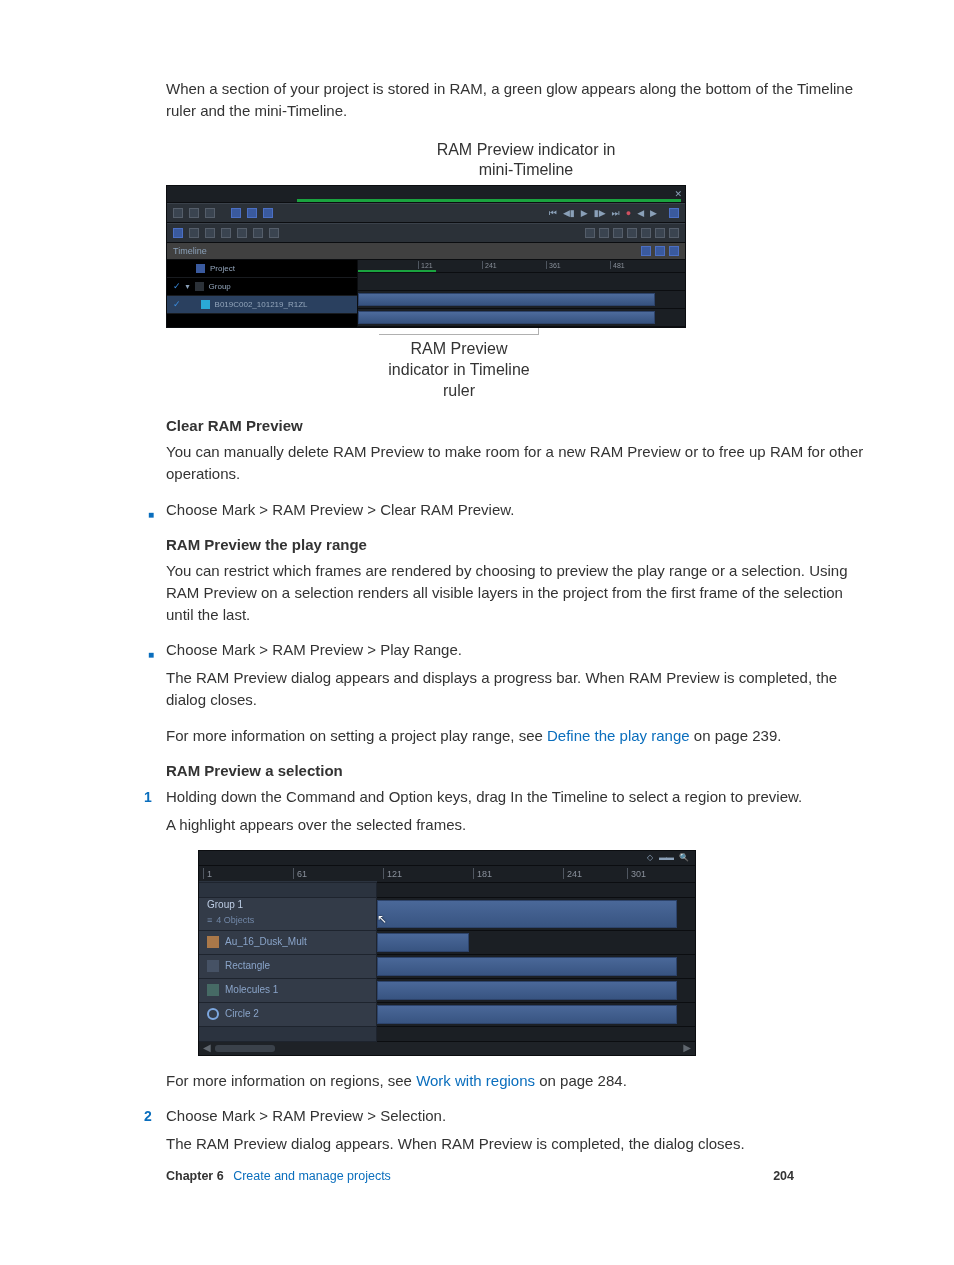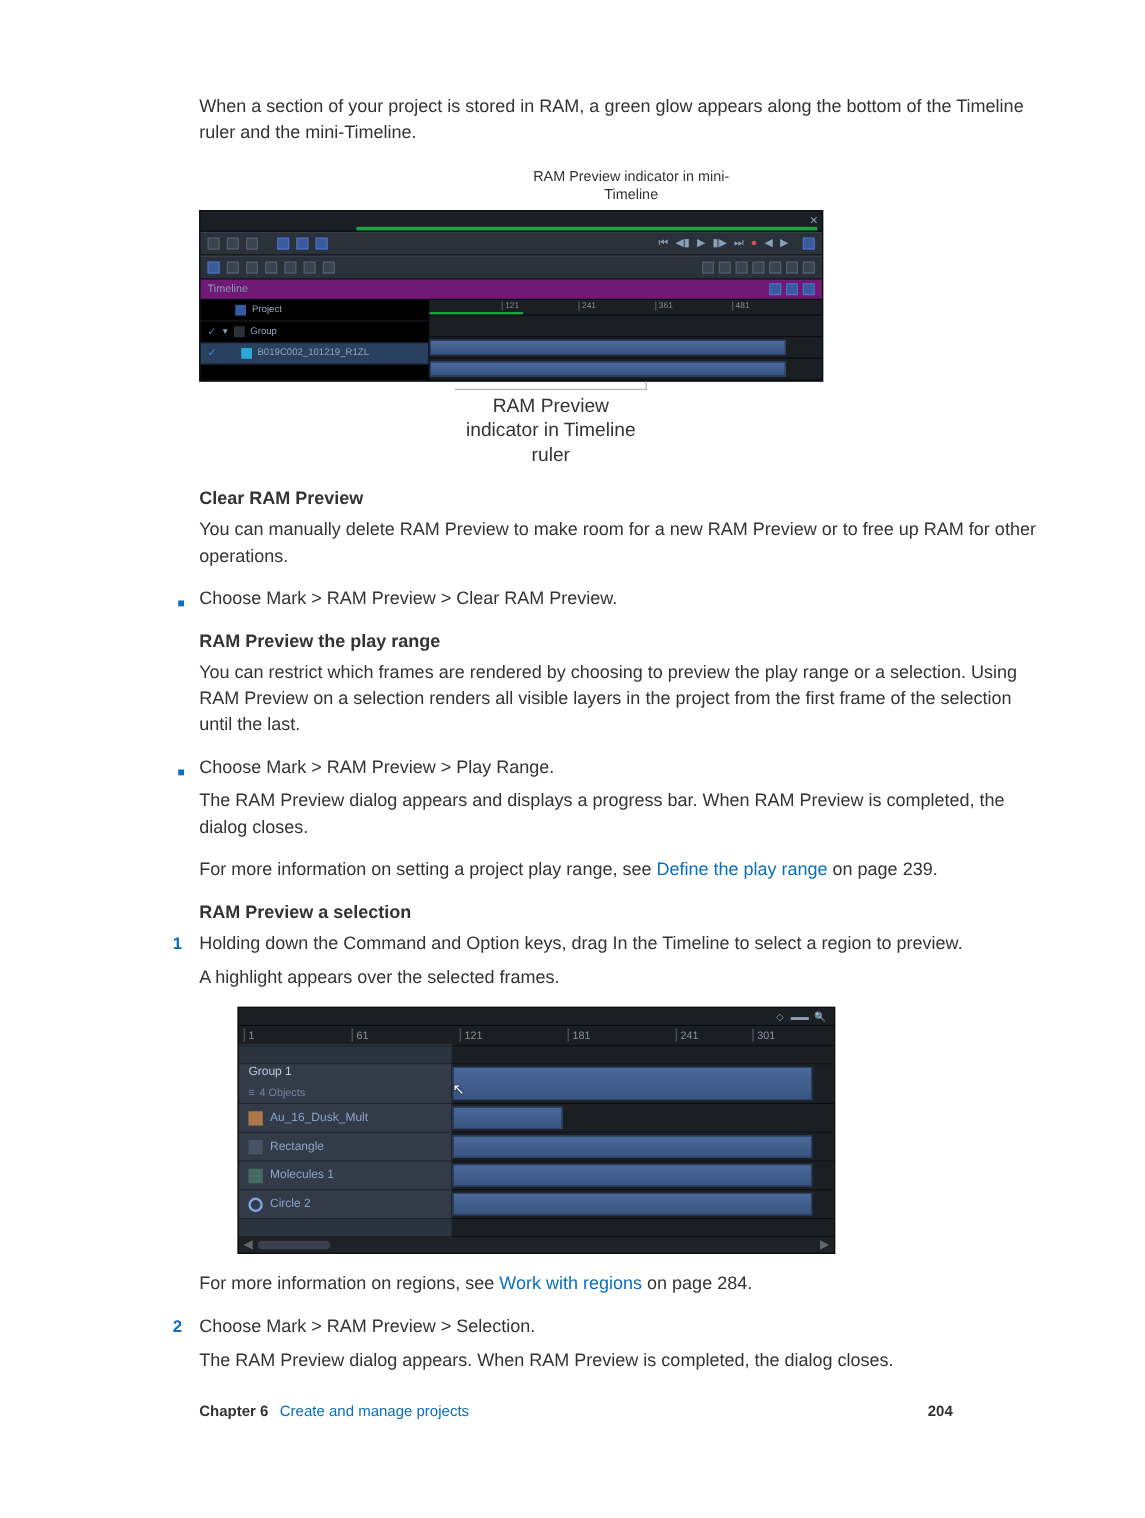--- a/index.html
+++ b/index.html
@@ -11,21 +11,21 @@
     line-height: 1.45;
   }
   .page {
     width: 954px;
     min-height: 1265px;
     position: relative;
     padding: 78px 88px 0 166px;
     box-sizing: border-box;
   }
   .body-text { margin: 0 0 14px 0; }
-  .small-annot { font-size: 12px; color: #333; text-align: center; line-height: 1.3; }
+  .small-annot { font-size: 16px; color: #333; text-align: center; line-height: 1.3; }
   .heading {
     font-weight: 700;
     margin: 14px 0 4px 0;
   }
   .bullet-row, .num-row {
     display: flex;
     align-items: baseline;
     margin: 4px 0 6px 0;
   }
   .bullet-marker {
@@ -118,21 +118,21 @@
   }
   .btn-icon {
     width: 10px; height: 10px;
     background: #3a4450;
     border: 1px solid #555e6a;
     box-sizing: border-box;
   }
   .btn-icon.blue { background: #3a5a9e; border-color:#4b6fc4; }
   .tl-header {
     height: 16px;
-    background: #701a75;
+    background: #404040;
     border-bottom: 1px solid #0b0d10;
     display: flex;
     align-items: center;
     justify-content: space-between;
     padding: 0 6px;
     color: #8aa0b8;
     font-size: 9px;
   }
   .tl-body {
     display: flex;

